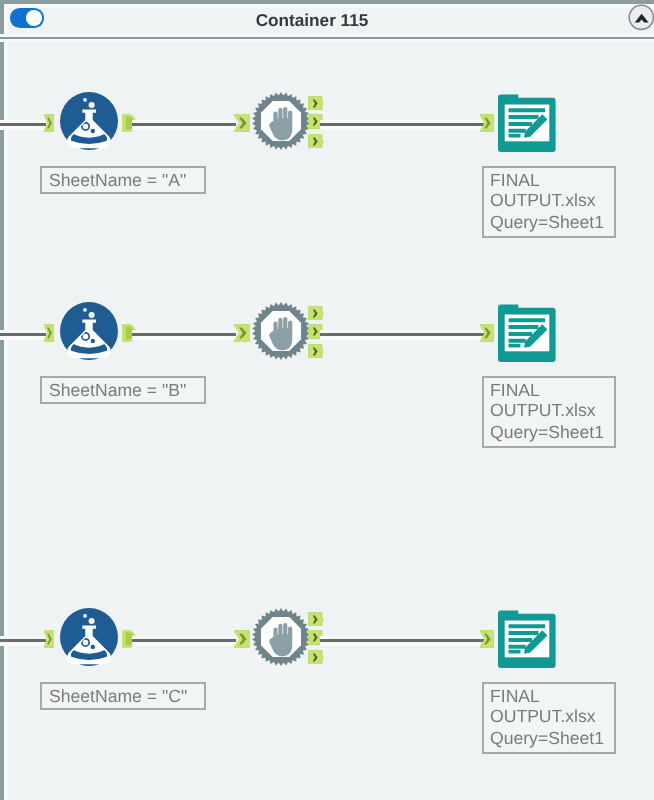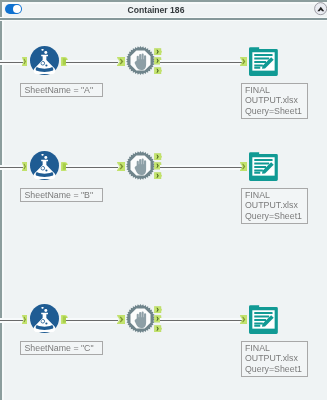--- a/index.html
+++ b/index.html
@@ -38,21 +38,21 @@
 </head>
 <body>
 
 <div id="root">
   <div class="frame"></div>
   <div class="frame-inner"></div>
   <div class="hdr">
     <div class="toggle">
       <div class="knob"></div>
     </div>
-    <div class="hdr-title">Container 186</div>
+    <div class="hdr-title">Container 115</div>
   </div>
   <div class="hdr-rule"></div>
   <svg class="collapse" viewBox="0 0 40 40">
     <circle cx="20" cy="20" r="18.2" fill="#eaecf2" stroke="#8a8a92" stroke-width="2.4"></circle>
     <path d="M20.5 14.5 L31.0 28.0 L24.4 28.0 L20.5 23.2 L16.6 28.0 L10.0 28.0 Z" fill="#242424"></path>
   </svg>
   <div id="rows">
       <div class="row" style="top: 0px;">
    <div class="wire" style="left:0px;top:59.8px;width:23px;"></div>
    <div class="anchor" style="left:21.7px;top:56.6px;">

